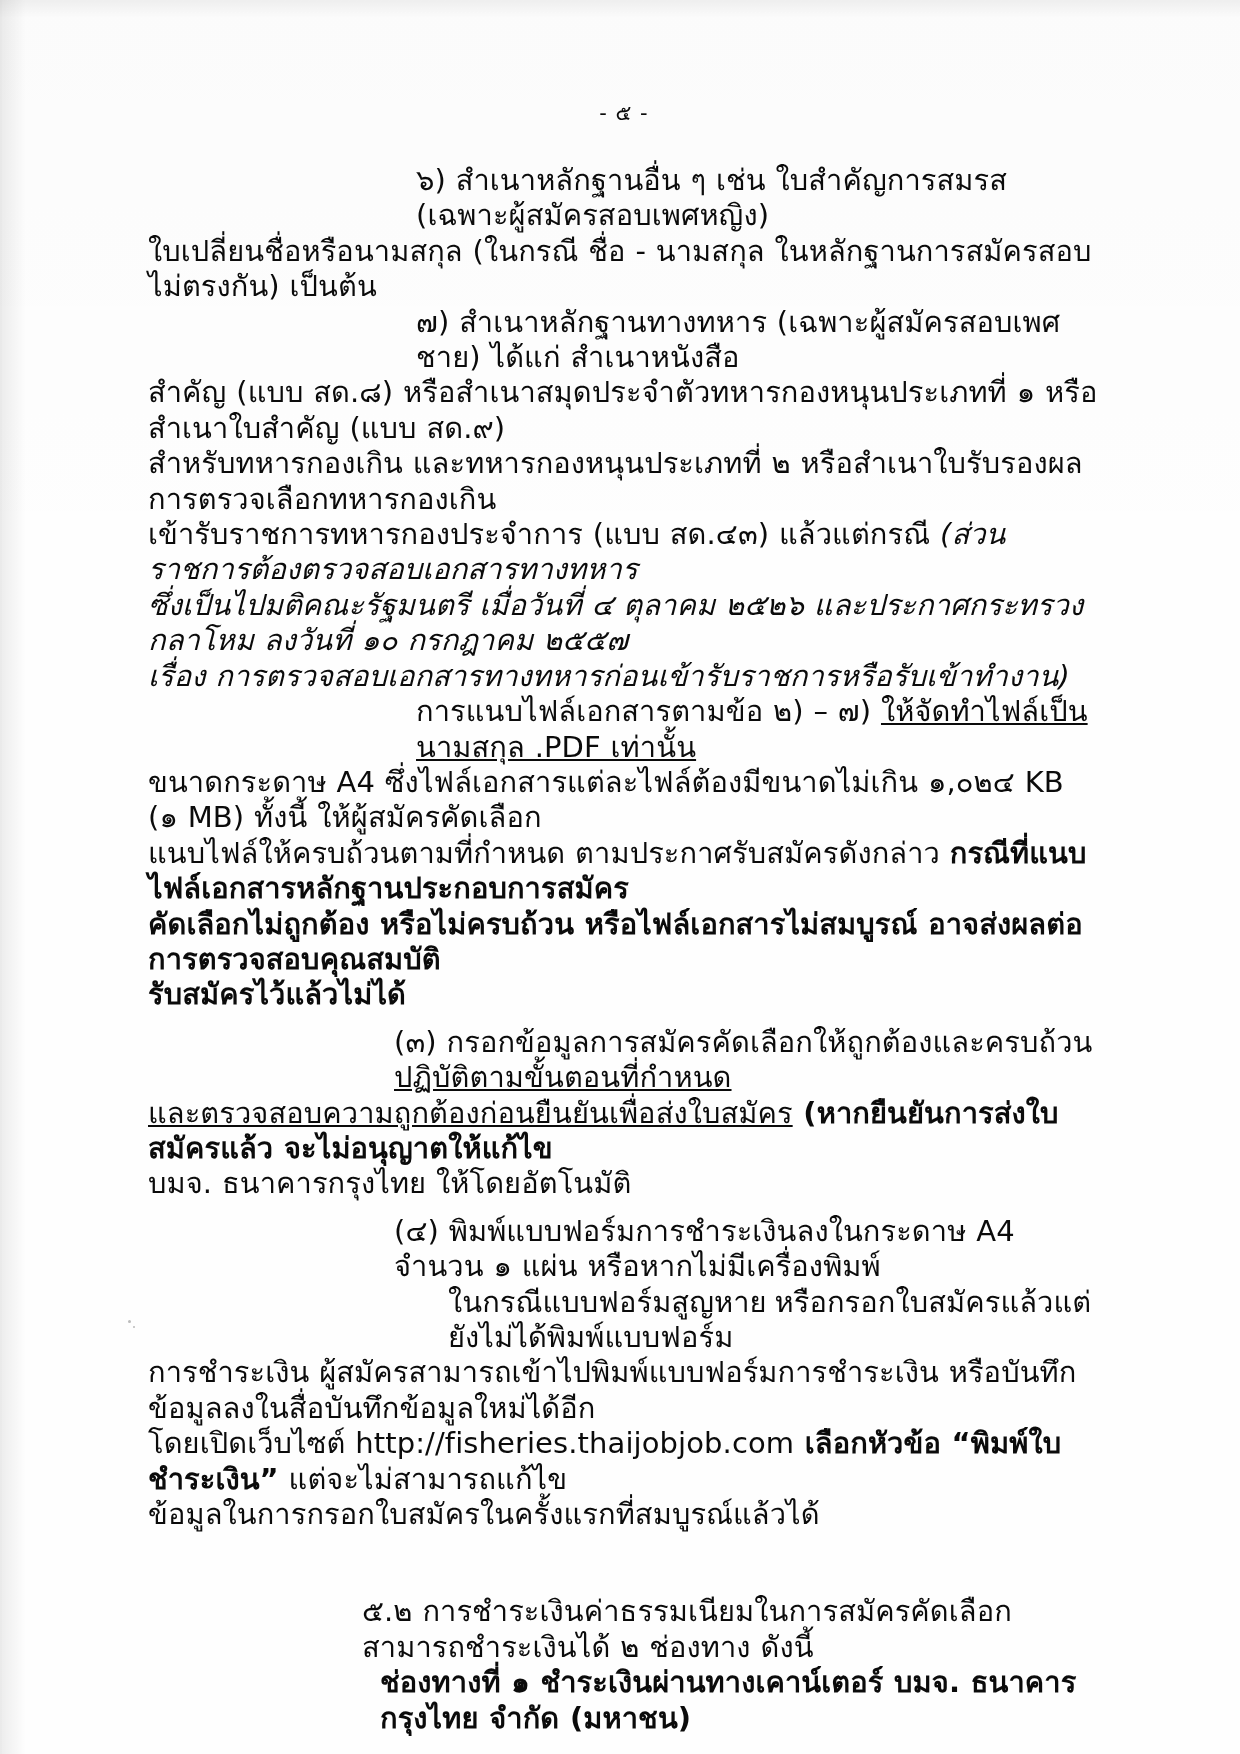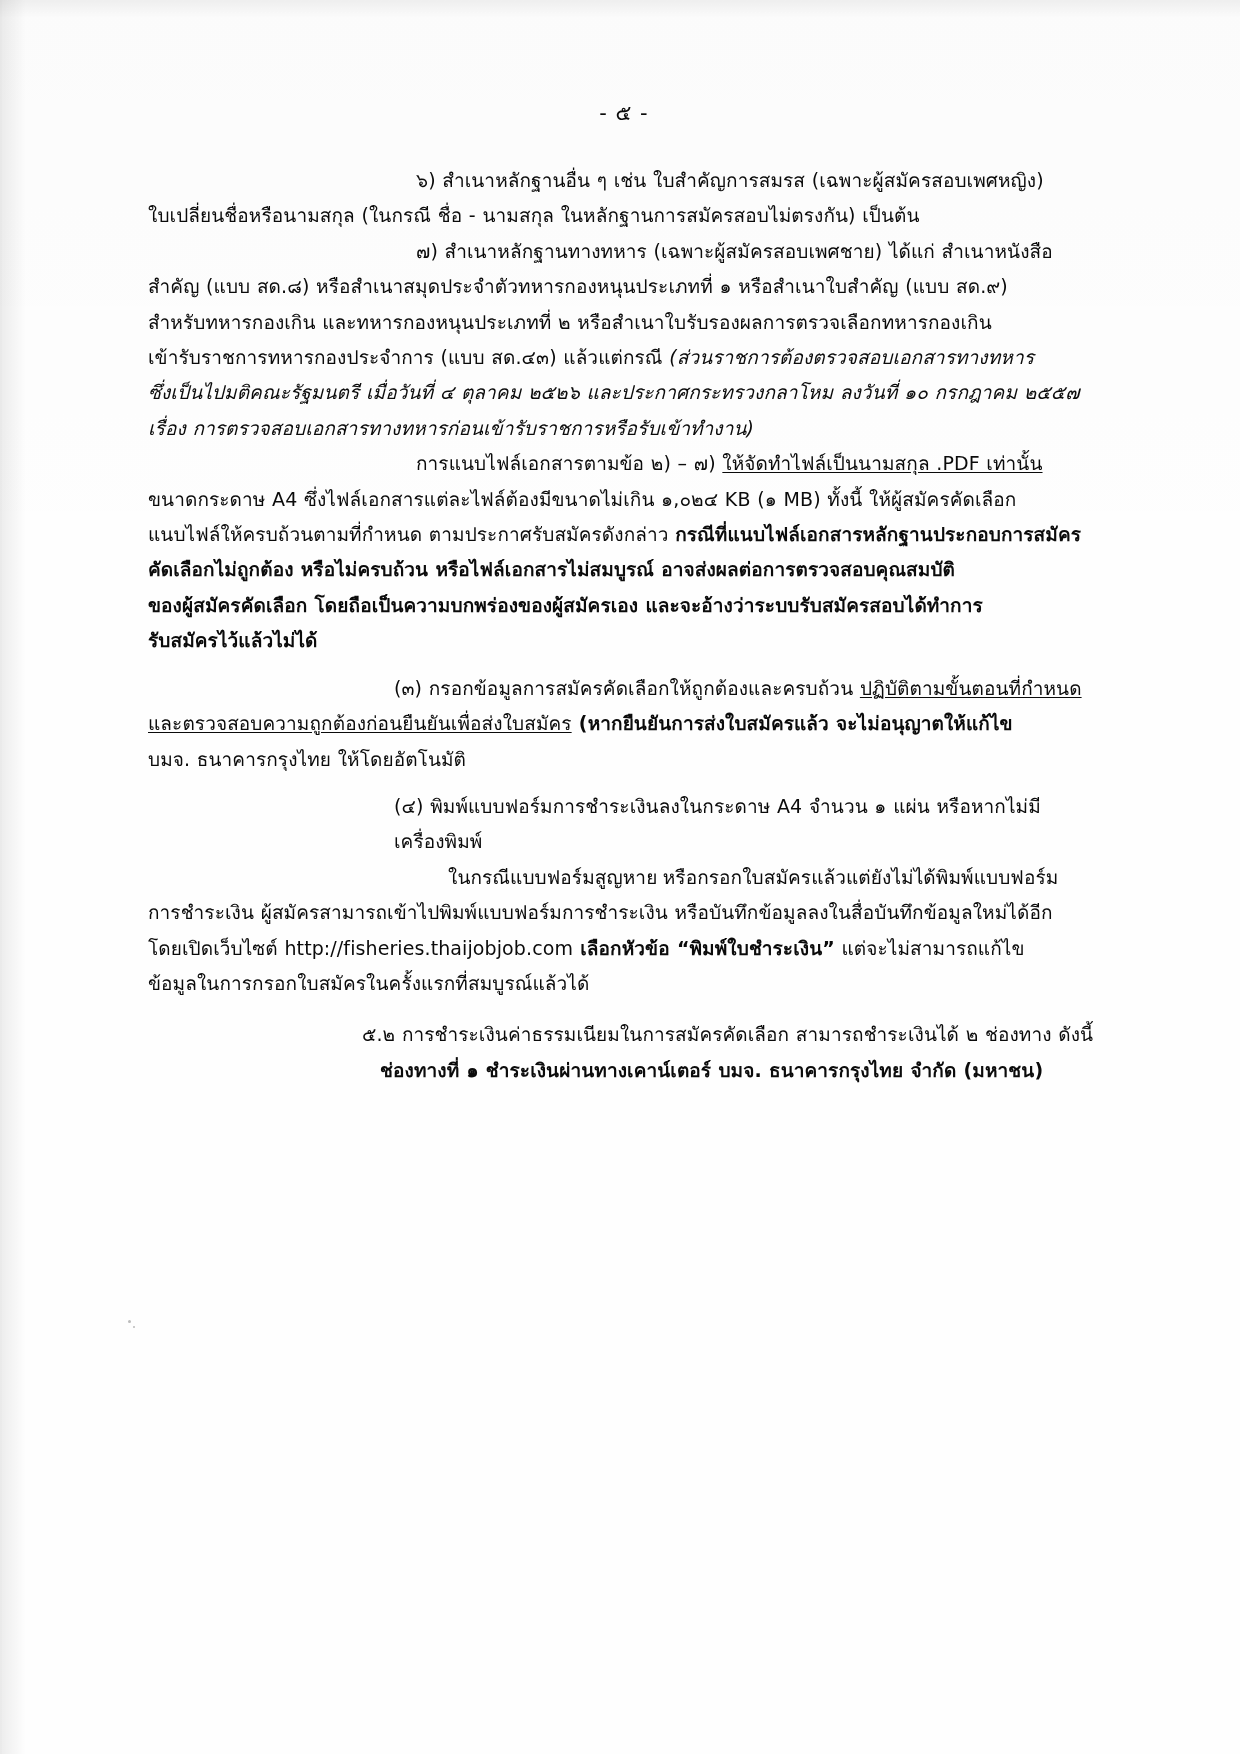--- a/index.html
+++ b/index.html
@@ -58,35 +58,35 @@
     text-align: center;
     font-size: 21px;
     letter-spacing: 1px;
     margin: 0 0 34px 0;
     font-family: "DejaVu Sans", "Liberation Sans", sans-serif;
   }
 
   
   .line {
     display: block;
-    font-size: 19px;
+    font-size: 29px;
     line-height: 35.4px;
     white-space: pre-wrap;
     letter-spacing: 0.1px;
     word-spacing: 0.5px;
   }
 
   .line.indent {
     text-indent: 0;
     padding-left: 268px;
   }
   .line.indent-sm  { padding-left: 232px; }
   .line.indent-md  { padding-left: 246px; }
   .line.indent-lg  { padding-left: 300px; font-family: Liberation Serif, serif; }
-  .line.indent-xxl { padding-left: 214px; }
+  .line.indent-xxl { padding-left: 214px; margin-top: 46px; }
 
   .b  { font-weight: 700; }
   .i  { font-style: italic; }
   .u  { text-decoration: underline; text-underline-offset: 2px; }
 
   .para-gap { height: 12px; }
   .block-gap { height: 16px; }
 
   .signoff {
     text-align: right;
@@ -122,21 +122,20 @@
       <span class="line"><span>เข้ารับราชการทหารกองประจำการ (แบบ สด.๔๓) แล้วแต่กรณี </span><span class="i">(ส่วนราชการต้องตรวจสอบเอกสารทางทหาร</span></span>
       <span class="line i">ซึ่งเป็นไปมติคณะรัฐมนตรี เมื่อวันที่ ๔ ตุลาคม ๒๕๒๖ และประกาศกระทรวงกลาโหม ลงวันที่ ๑๐ กรกฎาคม ๒๕๕๗</span>
       <span class="line i">เรื่อง การตรวจสอบเอกสารทางทหารก่อนเข้ารับราชการหรือรับเข้าทำงาน)</span>
     </div>
 
     <div>
       <span class="line indent"><span>การแนบไฟล์เอกสารตามข้อ ๒) – ๗) </span><span class="u">ให้จัดทำไฟล์เป็นนามสกุล .PDF เท่านั้น</span></span>
       <span class="line">ขนาดกระดาษ A4 ซึ่งไฟล์เอกสารแต่ละไฟล์ต้องมีขนาดไม่เกิน ๑,๐๒๔ KB (๑ MB) ทั้งนี้ ให้ผู้สมัครคัดเลือก</span>
       <span class="line"><span>แนบไฟล์ให้ครบถ้วนตามที่กำหนด ตามประกาศรับสมัครดังกล่าว </span><span class="b">กรณีที่แนบไฟล์เอกสารหลักฐานประกอบการสมัคร</span></span>
       <span class="line b">คัดเลือกไม่ถูกต้อง หรือไม่ครบถ้วน หรือไฟล์เอกสารไม่สมบูรณ์ อาจส่งผลต่อการตรวจสอบคุณสมบัติ</span>
-      <span class="line b">ของผู้สมัครคัดเลือก โดยถือเป็นความบกพร่องของผู้สมัครเอง และจะอ้างว่าระบบรับสมัครสอบได้ทำการ</span>
       <span class="line b">รับสมัครไว้แล้วไม่ได้</span>
     </div>
 
     <div class="para-gap"></div>
 
     <div>
       <span class="line indent-md"><span>(๓) กรอกข้อมูลการสมัครคัดเลือกให้ถูกต้องและครบถ้วน </span><span class="u">ปฏิบัติตามขั้นตอนที่กำหนด</span></span>
       <span class="line"><span class="u">และตรวจสอบความถูกต้องก่อนยืนยันเพื่อส่งใบสมัคร</span><span class="b"> (หากยืนยันการส่งใบสมัครแล้ว จะไม่อนุญาตให้แก้ไข</span></span>
       <span class="line">บมจ. ธนาคารกรุงไทย ให้โดยอัตโนมัติ</span>
     </div>

